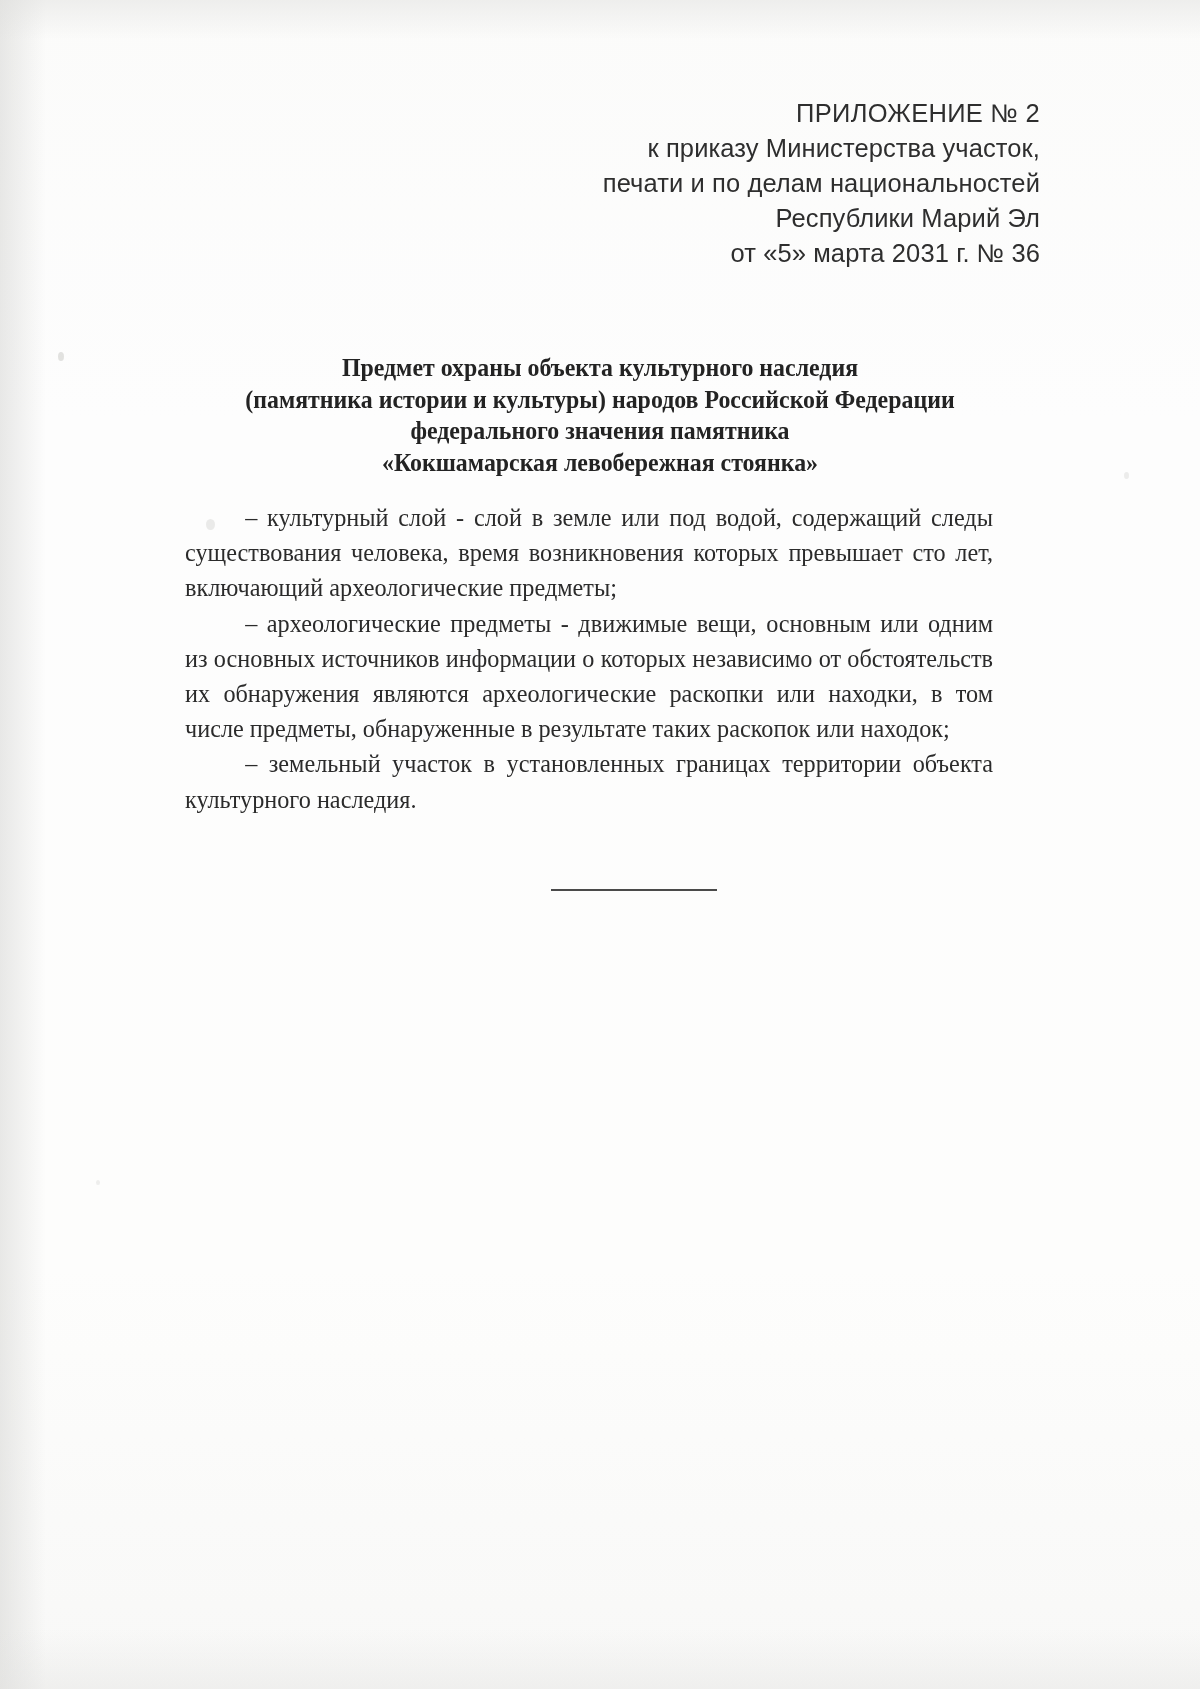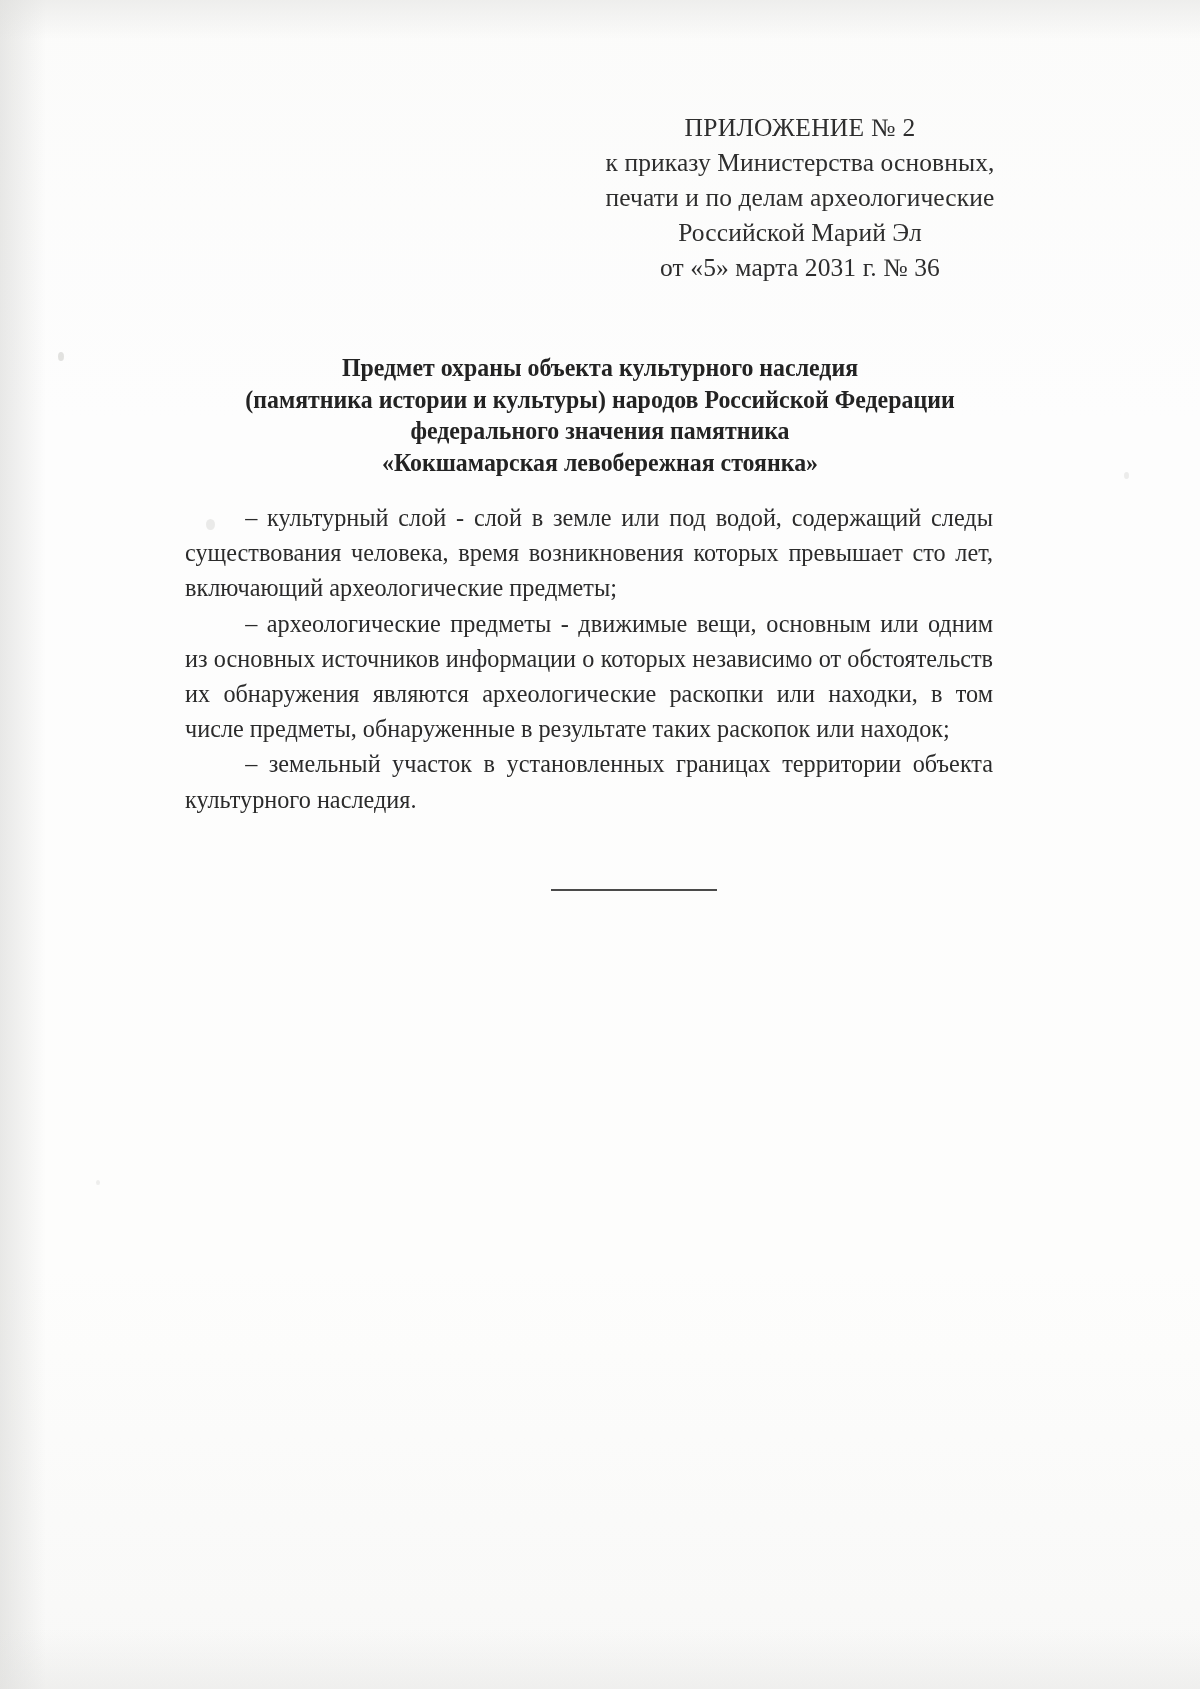--- a/index.html
+++ b/index.html
@@ -51,25 +51,25 @@
     pointer-events: none;
   }
   .speck.s1 { left: 58px;  top: 352px; width: 6px;  height: 9px;  opacity: .75; }
   .speck.s2 { left: 206px; top: 519px; width: 9px;  height: 11px; opacity: .5; }
   .speck.s3 { left: 1124px;top: 472px; width: 5px;  height: 7px;  opacity: .45; }
   .speck.s4 { left: 96px;  top: 1180px;width: 4px;  height: 5px;  opacity: .4; }
 
   
   .header-block {
     position: absolute;
-    top: 110px;
+    top: 96px;
     left: 560px;
     width: 480px;
-    text-align: center;
-    font-family: Liberation Serif, serif;
+    text-align: right;
+    font-family: Liberation Sans, sans-serif;
     font-size: 25.5px;
     line-height: 35px;
     color: #2e2e2e;
     letter-spacing: 0.1px;
   }
   .header-line { white-space: nowrap; }
   .header-line.l1 { letter-spacing: 0.3px; }
 
   
   .title-block {
@@ -139,23 +139,23 @@
   <div class="scan-edge-left"></div>
   <div class="scan-edge-top"></div>
   <div class="scan-edge-bottom"></div>
   <div class="speck s1"></div>
   <div class="speck s2"></div>
   <div class="speck s3"></div>
   <div class="speck s4"></div>
 
   <div class="header-block">
     <div class="header-line l1">ПРИЛОЖЕНИЕ № 2</div>
-    <div class="header-line">к приказу Министерства основных,</div>
-    <div class="header-line">печати и по делам археологические</div>
-    <div class="header-line">Российской Марий Эл</div>
+    <div class="header-line">к приказу Министерства участок,</div>
+    <div class="header-line">печати и по делам национальностей</div>
+    <div class="header-line">Республики Марий Эл</div>
     <div class="header-line">от «5» марта 2031 г. № 36</div>
   </div>
 
   <div class="title-block">
     <div class="title-line">Предмет охраны объекта культурного наследия</div>
     <div class="title-line">(памятника истории и культуры) народов Российской Федерации</div>
     <div class="title-line">федерального значения памятника</div>
     <div class="title-line">«Кокшамарская левобережная стоянка»</div>
   </div>
 

